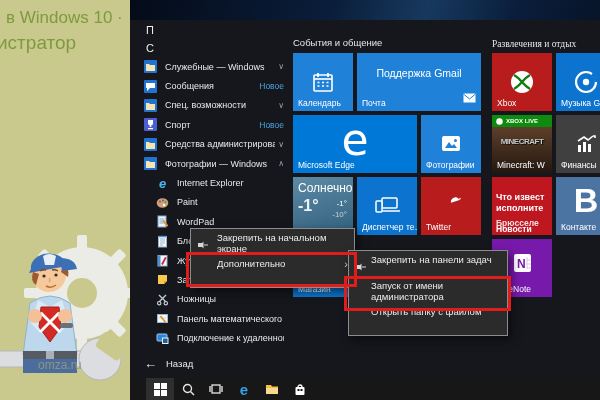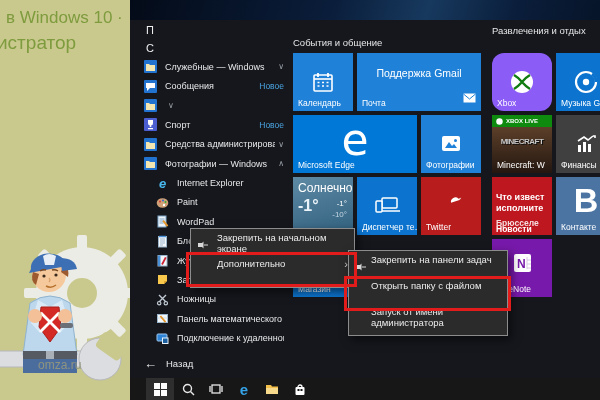--- a/index.html
+++ b/index.html
@@ -36,33 +36,33 @@
   .tile-p{background:#4b5ed2;}
   .llabel{font-size:9px;color:#e9e9e9;white-space:nowrap;overflow:hidden;flex:1;}
   .lbadge{font-size:8.5px;color:#4aa3e0;margin-left:3px;}
   .lchev{font-size:8px;color:#9aa0a6;margin-left:3px;}
   .back{position:absolute;left:14px;top:337px;display:flex;align-items:center;font-size:9.5px;color:#e9e9e9;}
   .back .arr{font-size:13px;margin-right:9px;line-height:1;}
   .ie-e{color:#49b8ef;font-size:13px;font-style:italic;font-weight:bold;line-height:1;}
 
   
   .ghead{position:absolute;font-size:9.5px;color:#e6e6e6;white-space:nowrap;}
-  .gh1{left:163px;top:17px;} .gh2{left:362px;top:5px;}
+  .gh1{left:163px;top:17px;} .gh2{left:362px;top:19px;font-family:Liberation Serif, serif;}
   .grid{position:absolute;display:grid;grid-auto-rows:58px;gap:4px;}
   .g1{left:163px;top:33px;grid-template-columns:60px 60px 60px;}
   .g2{left:362px;top:33px;grid-template-columns:60px 60px;}
   .tile{position:relative;overflow:hidden;color:#fff;}
   .w2{grid-column:span 2;}
   .tl{position:absolute;left:5px;bottom:3px;font-size:8.5px;white-space:nowrap;}
   .tlc{position:absolute;left:2px;right:2px;bottom:4px;text-align:center;font-size:8px;line-height:1.15;}
   .tic{position:absolute;inset:0;display:flex;align-items:center;justify-content:center;}
   .t-blue{background:#1f81d8;} .t-edge{background:#0078d7;} .t-photos{background:#1f81d8;}
   .t-weather{background:linear-gradient(165deg,#5d89a4,#31617f);}
   .t-phone{background:#0c74cf;} .t-twitter{background:#b91c1c;} .t-store{background:#0c74cf;}
-  .t-xbox{background:#8b5cf6;border-radius:12px;} .t-music{background:#0c74cf;}
+  .t-xbox{background:#b91c1c;} .t-music{background:#0c74cf;}
   .t-sol{background:#14549c;} .t-mc{background:linear-gradient(#6b4a30,#241710);}
   .t-money{background:#404040;} .t-news{background:#bf1720;}
   .t-vk{background:#4b74a3;} .t-note{background:#7719aa;}
   .mail-note{position:absolute;top:14px;left:0;width:100%;text-align:center;font-size:10.5px;}
   .mail-env{position:absolute;right:5px;bottom:4px;}
   .edgeE{position:absolute;inset:0 0 10px 0;display:flex;align-items:center;justify-content:center;
          font-size:44px;font-family:"DejaVu Sans",sans-serif;}
   .w-cond{position:absolute;left:5px;top:4px;font-size:12px;}
   .w-temp{position:absolute;left:5px;top:20px;font-size:16px;font-weight:bold;color:#eaf3f9;}
   .w-hi{position:absolute;right:6px;top:22px;font-size:8px;}
@@ -172,20 +172,21 @@
           </span>
         <span class="llabel">Сообщения</span>
         <span class="lbadge">Новое</span>
       </div>
       <div class="lrow">
         <span class="licon tile-b">
             <svg width="13" height="13">
               <path d="M2 4h3l1 1h5v6H2z" fill="#f3e6b0"></path>
             </svg>
           </span>
+        <span class="llabel">Спец. возможности</span>
         <span class="lchev">∨</span>
       </div>
       <div class="lrow">
         <span class="licon tile-p">
             <svg width="13" height="13">
               <path d="M4 2h5v3a2.5 2.5 0 01-5 0zM5.7 7h1.6v2H5.7zM4 10h5v1.3H4z" fill="#fff"></path>
             </svg>
           </span>
         <span class="llabel">Спорт</span>
         <span class="lbadge">Новое</span>
@@ -464,25 +465,25 @@
             <g transform="rotate(-90 6 6)" fill="#d8d8d8">
               <path d="M4 1h4v4l1.5 1.5h-7L4 5z"></path>
               <rect x="5.5" y="7" width="1" height="4"></rect>
             </g>
           </svg>
         </span>
       <span>Закрепить на панели задач</span>
     </div>
     <div class="mrow">
       <span class="mico"></span>
-      <span>Открыть папку с файлом</span>
+      <span>Запуск от имени администратора</span>
     </div>
     <div class="mrow">
       <span class="mico"></span>
-      <span>Запуск от имени администратора</span>
+      <span>Открыть папку с файлом</span>
     </div>
   </div>
 
   <div class="rbox rb1"></div>
   <div class="rbox rb2"></div>
 
   <div class="taskbar">
     <div class="tbtn tb-start">
       <svg width="13" height="13" viewBox="0 0 13 13">
           <rect x="0" y="0" width="6" height="6" fill="#fff"></rect>

